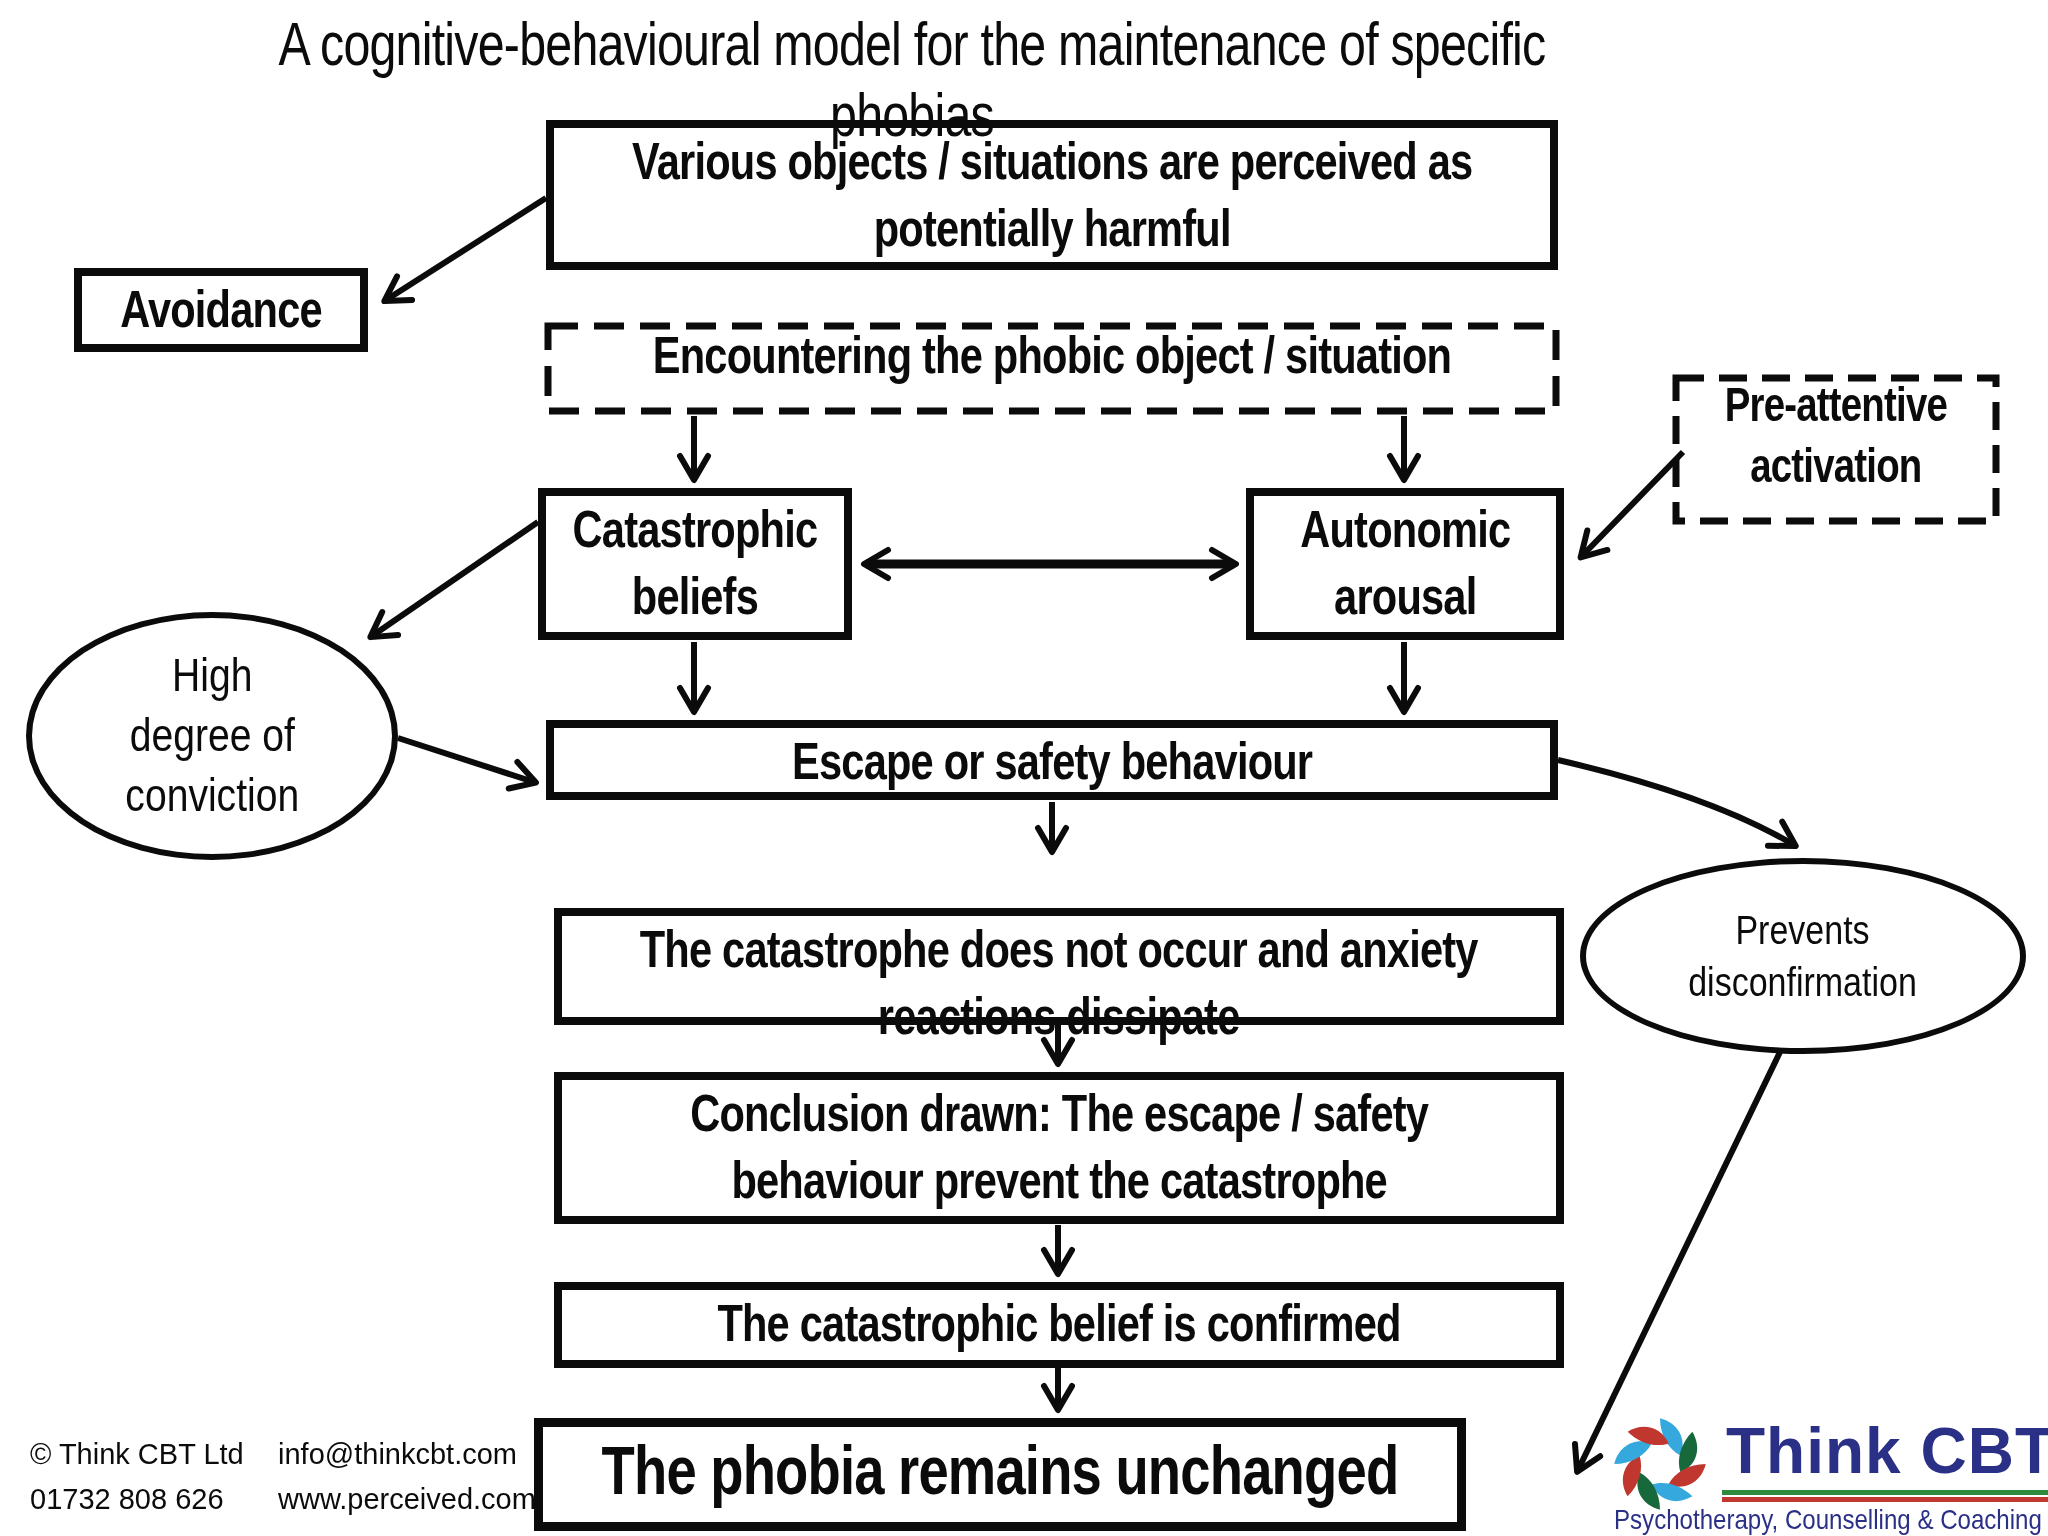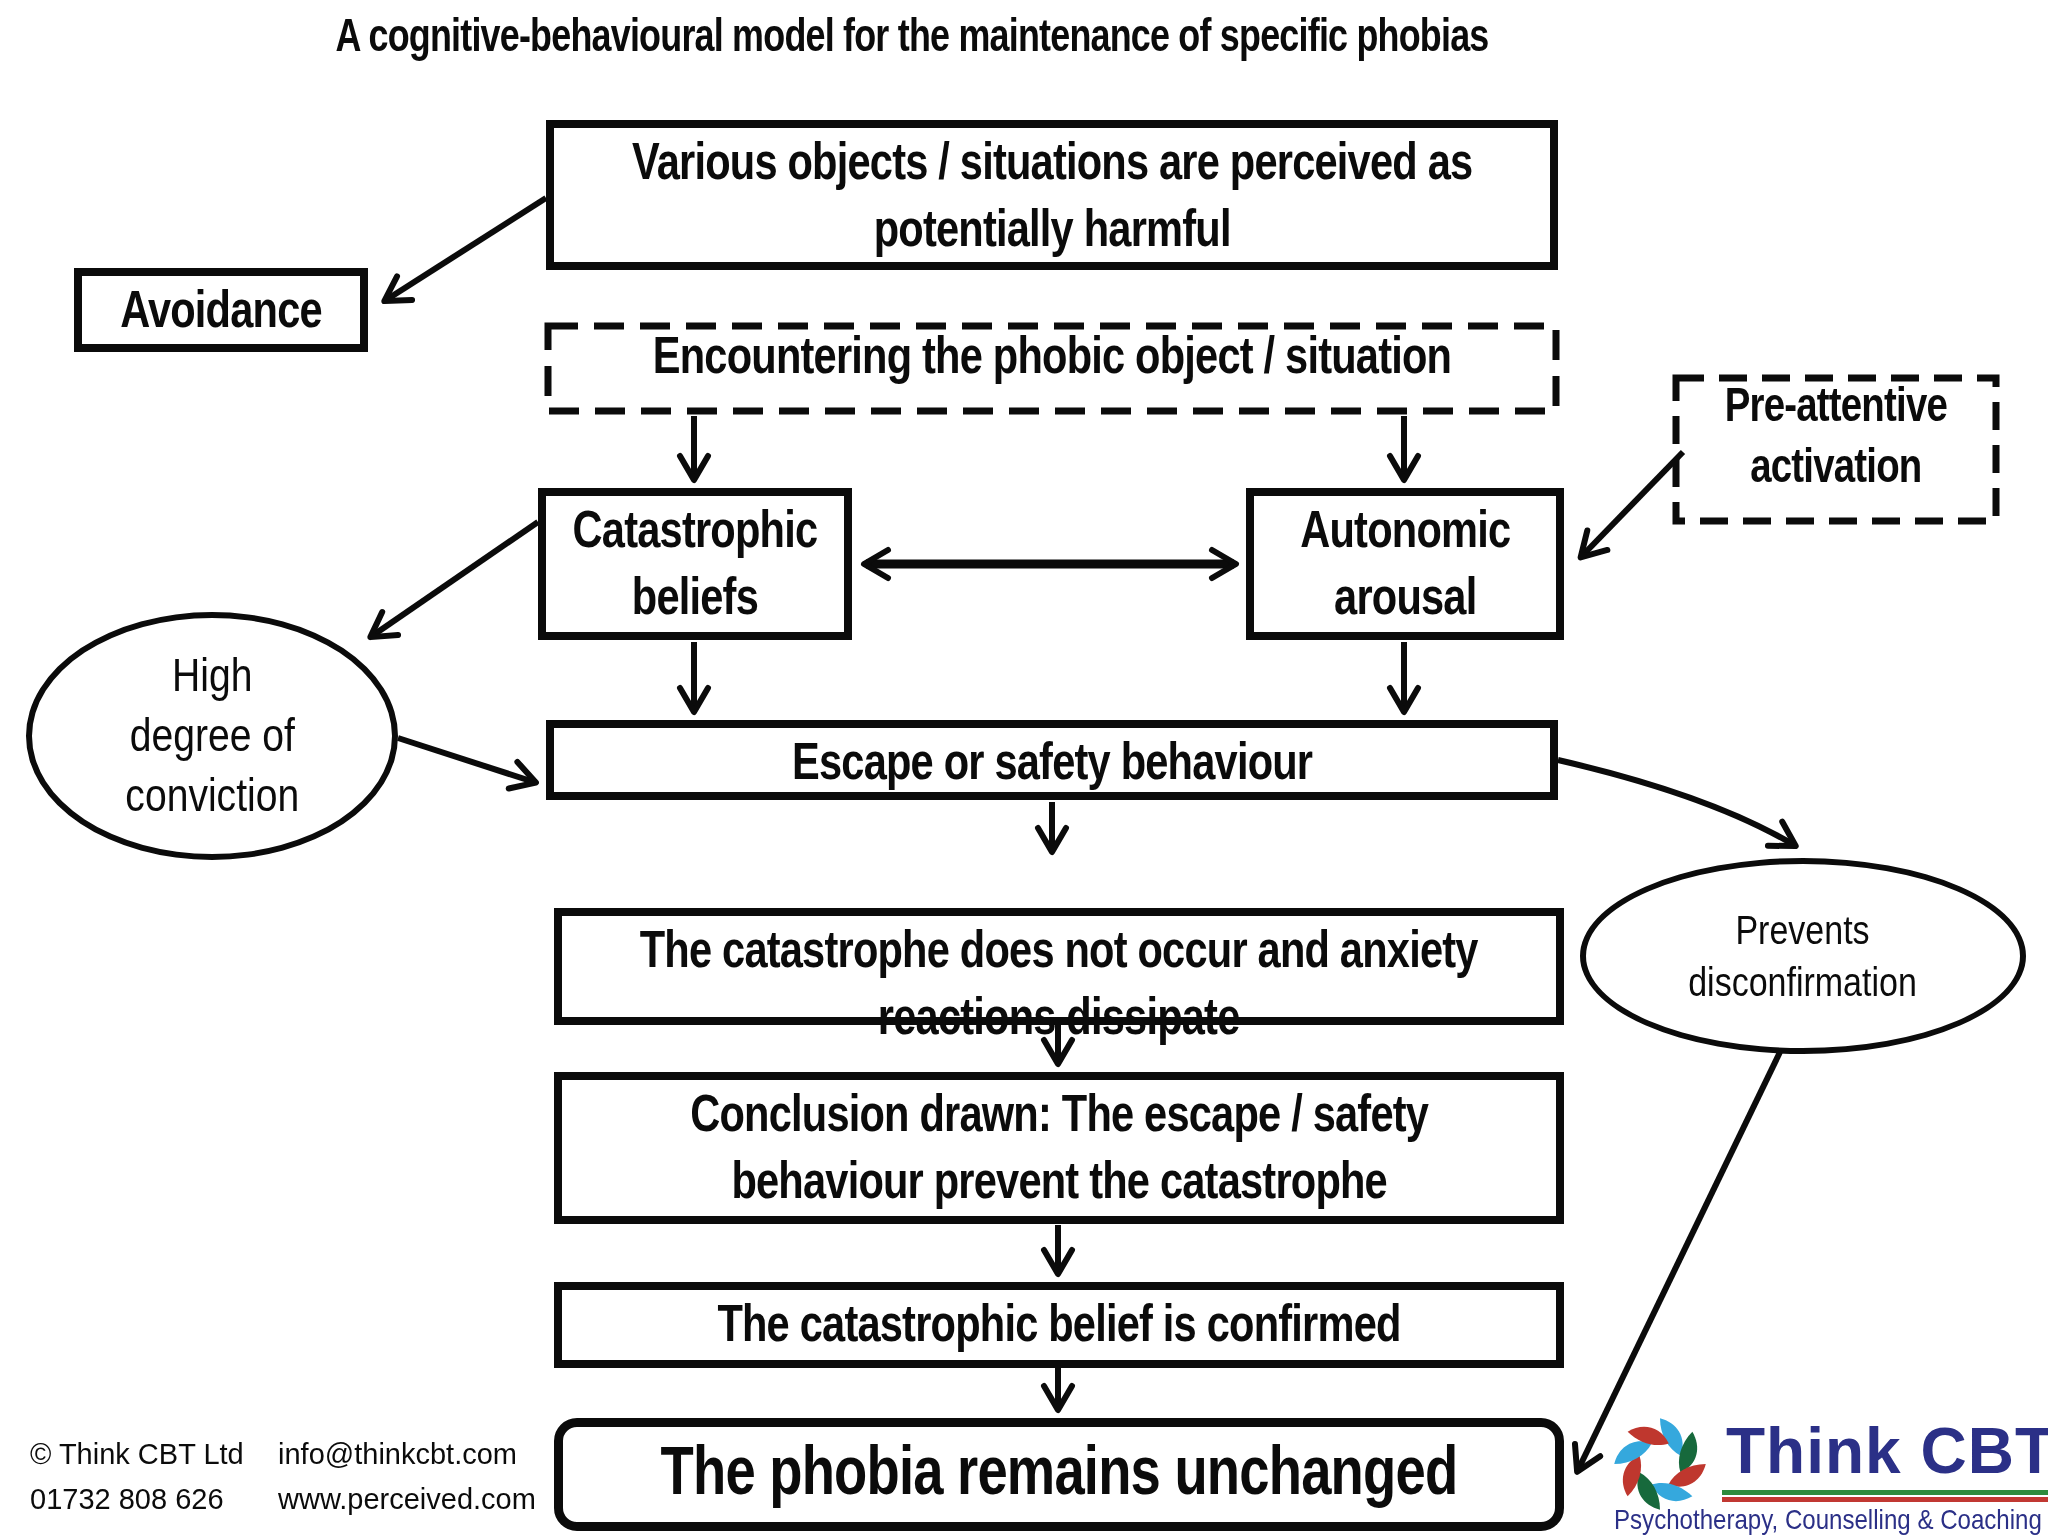--- a/index.html
+++ b/index.html
@@ -3,21 +3,21 @@
 <meta charset="utf-8">
 <style>
   html,body{margin:0;padding:0;background:#fff;}
   .page{
     position:relative;width:2048px;height:1536px;background:#fff;overflow:hidden;
     font-family:"Liberation Sans","DejaVu Sans",sans-serif;color:#0b0b0b;
   }
   .wires{position:absolute;left:0;top:0;z-index:1;}
   .title{
     position:absolute;left:0;top:8px;width:1824px;text-align:center;
-    font-size:46px;font-weight:700;letter-spacing:-1px;z-index:3;
+    font-size:62px;font-weight:400;letter-spacing:-1px;z-index:3;
   }
   .squeeze{display:block;transform:scaleX(0.78);transform-origin:50% 50%;}
   .node{
     position:absolute;background:#fff;border:8px solid #0b0b0b;box-sizing:border-box;
     display:flex;flex-direction:column;align-items:center;justify-content:flex-start;
     text-align:center;font-weight:700;z-index:2;
   }
   .node .txt{transform:scaleX(0.80);transform-origin:50% 50%;}
   .line{white-space:nowrap;line-height:1.28;}
   .fs52{font-size:52px;letter-spacing:-1px;}
@@ -161,21 +161,21 @@
       <div class="line fs52">behaviour prevent the catastrophe</div>
     </div>
   </div>
 
   <div class="node" style="left:554px;top:1282px;width:1010px;height:86px;">
     <div class="txt">
       <div class="line fs52">The catastrophic belief is confirmed</div>
     </div>
   </div>
 
-  <div class="node" style="left:554px;top:1418px;width:1010px;height:113px;border-width:9px;border-radius:23px;">
+  <div class="node" style="left:534px;top:1418px;width:932px;height:113px;border-width:9px;">
     <div class="txt">
       <div class="line fs68">The phobia remains unchanged</div>
     </div>
   </div>
 
   <div class="footer">
     <span>© Think CBT Ltd</span>
     <span>info@thinkcbt.com</span>
     <span>01732 808 626</span>
     <span>www.perceived.com</span>

